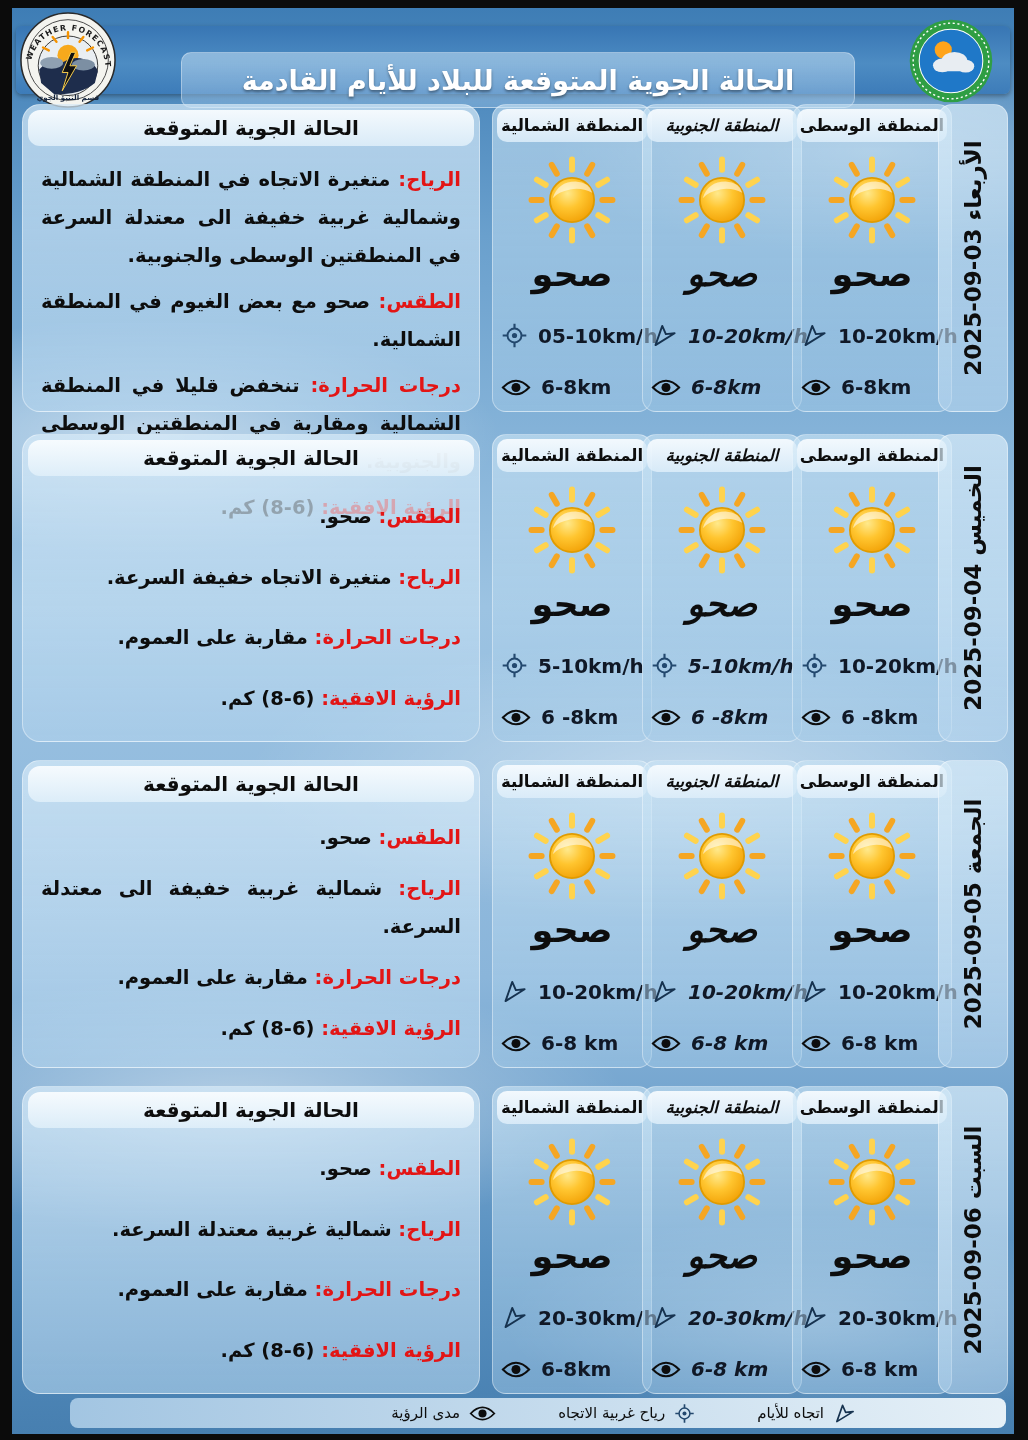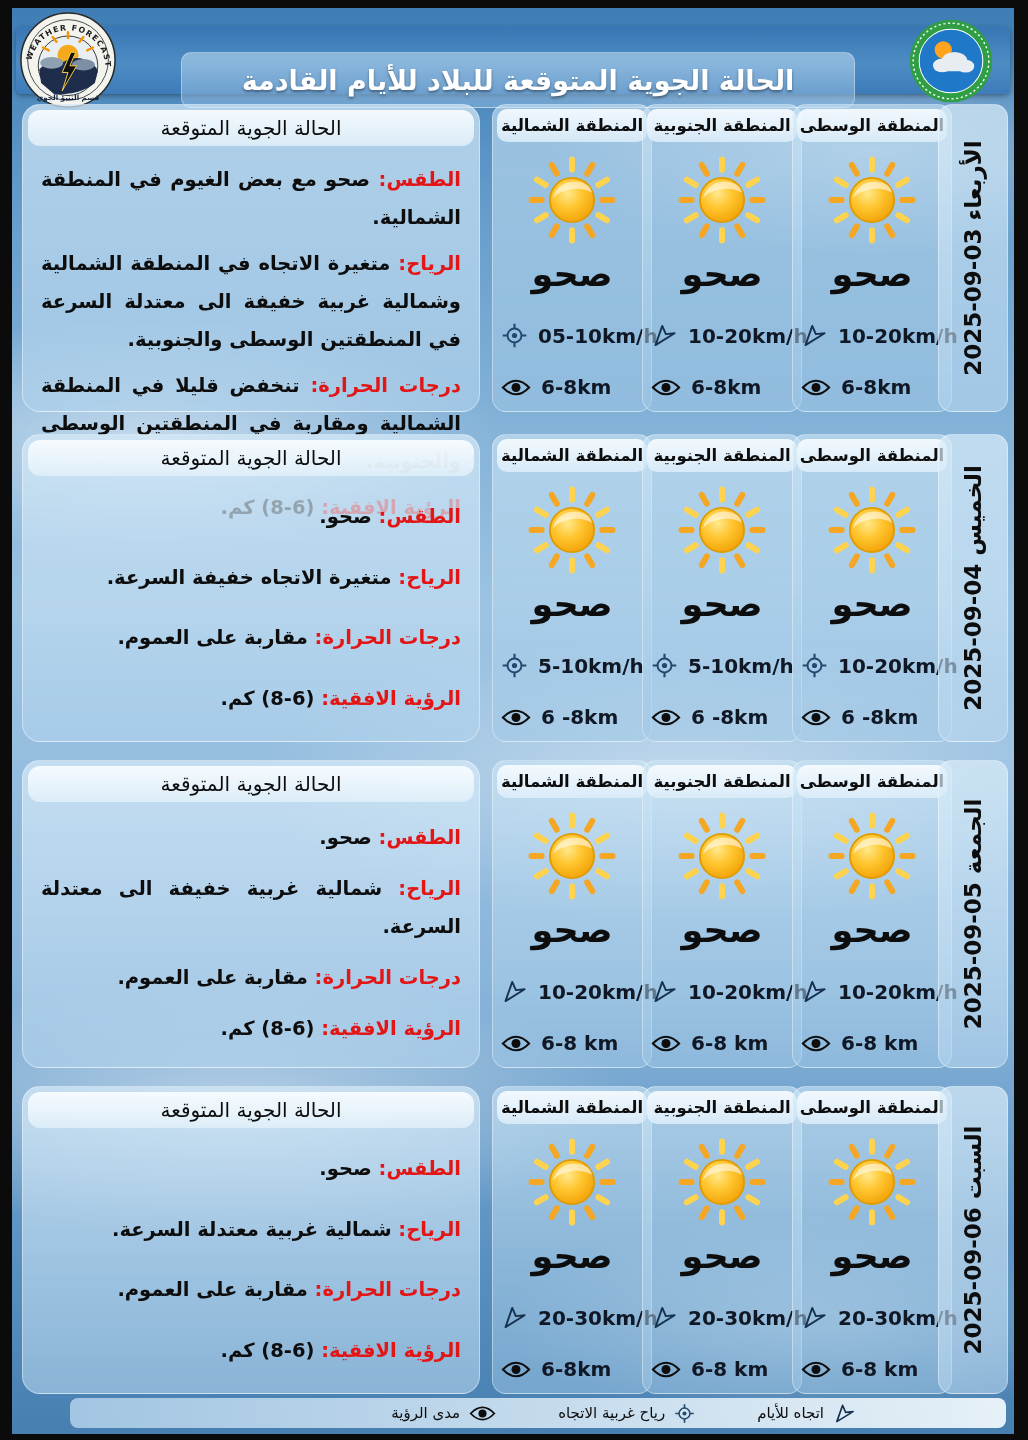--- a/index.html
+++ b/index.html
@@ -44,37 +44,37 @@
   .tpanel{
     position:absolute;left:10px;top:0;width:458px;height:100%;border-radius:18px;
     background:linear-gradient(180deg,rgba(214,234,248,.72),rgba(176,210,236,.62));
     border:1px solid rgba(255,255,255,.4);
     box-sizing:border-box;display:flex;flex-direction:column;
   }
   .tpanel-head{
     margin:5px;height:36px;border-radius:12px;flex:0 0 auto;
     background:linear-gradient(180deg,rgba(250,253,255,.92),rgba(225,240,250,.85));
     display:flex;align-items:center;justify-content:center;
-    font-size:20px;font-weight:normal;color:#0d0d0d;direction:rtl;
+    font-size:20px;font-weight:bold;color:#0d0d0d;direction:rtl;
   }
   .tpanel-body{
     flex:1;padding:6px 18px 12px 18px;direction:rtl;color:#0d0d0d;
     display:flex;flex-direction:column;
   }
   .tpanel-body.spread{justify-content:space-around;}
   .tpanel-body p{margin:4px 0;font-size:19.5px;font-weight:bold;line-height:1.95;text-align:justify;}
   .tpanel-body .lbl{color:#e31515;}
   
   .cell{
     position:absolute;top:0;width:160px;height:100%;border-radius:14px;
     background:linear-gradient(180deg,rgba(205,230,246,.60),rgba(160,200,230,.50));
     border:1px solid rgba(255,255,255,.38);
     box-sizing:border-box;display:flex;flex-direction:column;align-items:center;
   }
-  .cell.c0{left:480px;} .cell.c1{left:630px;} .cell.c2{left:780px;}
+  .cell.c0{left:480px;} .cell.c1{left:630px;font-style:italic;} .cell.c2{left:780px;}
   .cell-head{
     align-self:stretch;margin:4px;height:33px;border-radius:10px;flex:0 0 auto;
     background:linear-gradient(180deg,rgba(248,252,255,.92),rgba(222,238,250,.85));
     display:flex;align-items:center;justify-content:center;
     font-size:16.5px;font-weight:bold;color:#0d0d0d;direction:rtl;white-space:nowrap;
   }
   .sun{width:92px;height:92px;margin-top:8px;flex:0 0 auto;}
   .cond{font-size:35px;font-weight:bold;color:#0d0d0d;margin-top:8px;direction:rtl;}
   .meas{
     display:flex;align-items:center;gap:10px;width:100%;
@@ -188,22 +188,22 @@
       <ellipse cx="40" cy="55" rx="11" ry="8"></ellipse>
       <ellipse cx="67" cy="56" rx="10" ry="7.5"></ellipse>
       <rect x="30" y="52" width="46" height="10" rx="5"></rect>
     </g>
   </svg>
 
   <div class="row r0">
     <div class="tpanel">
       <div class="tpanel-head">الحالة الجوية المتوقعة</div>
       <div class="tpanel-body">
+        <p><span class="lbl">الرياح:</span> <span>متغيرة الاتجاه في المنطقة الشمالية وشمالية غربية خفيفة الى معتدلة السرعة في المنطقتين الوسطى والجنوبية.</span></p>
         <p><span class="lbl">الطقس:</span> <span>صحو مع بعض الغيوم في المنطقة الشمالية.</span></p>
-        <p><span class="lbl">الرياح:</span> <span>متغيرة الاتجاه في المنطقة الشمالية وشمالية غربية خفيفة الى معتدلة السرعة في المنطقتين الوسطى والجنوبية.</span></p>
         <p><span class="lbl">درجات الحرارة:</span> <span>تنخفض قليلا في المنطقة الشمالية ومقاربة في المنطقتين الوسطى والجنوبية.</span></p>
         <p><span class="lbl">الرؤية الافقية:</span> <span>(6-8) كم.</span></p>
       </div>
     </div>
 
     <div class="cell c0">
       <div class="cell-head">المنطقة الشمالية</div>
       <svg class="sun">
           <use href="#i-sun"></use>
         </svg>

